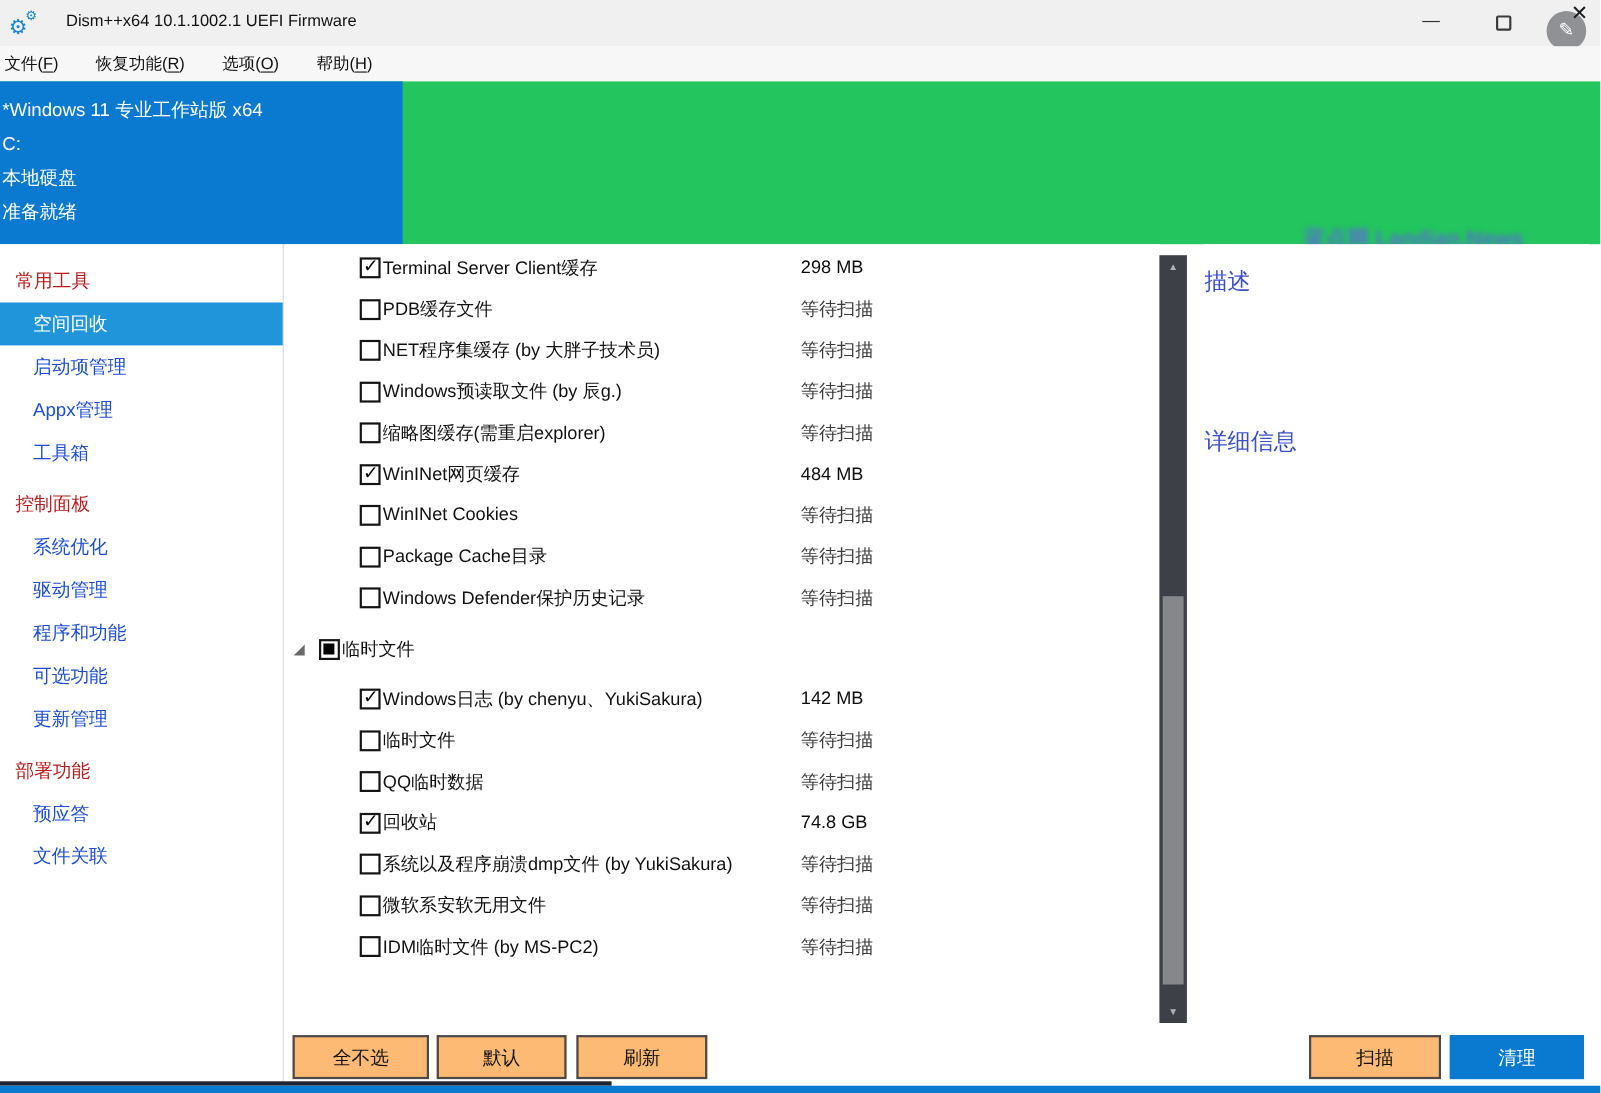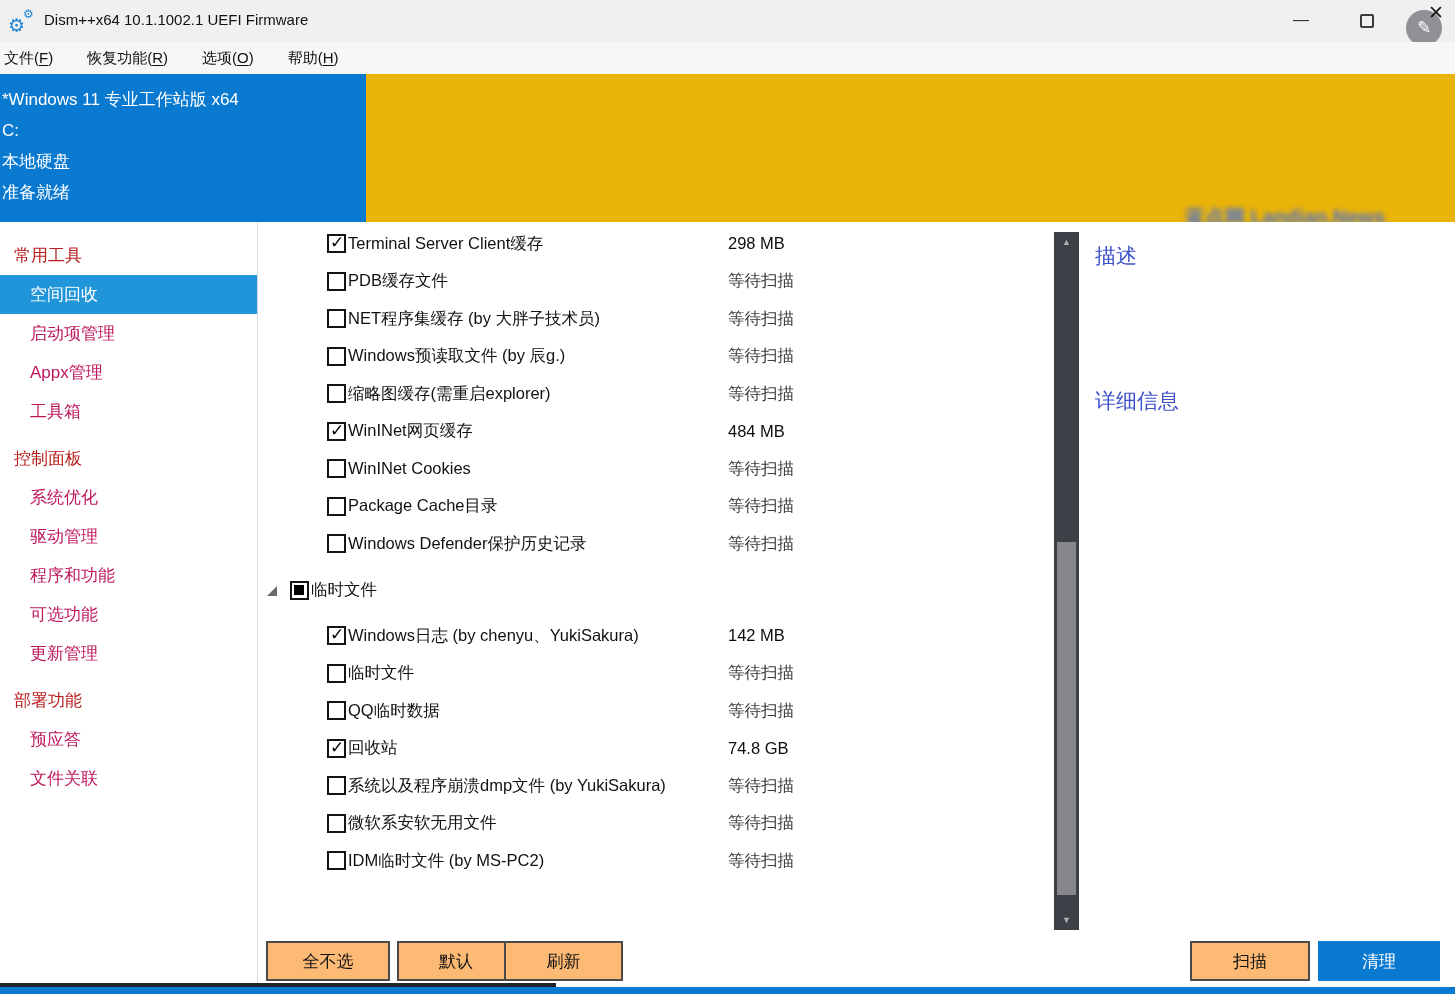--- a/index.html
+++ b/index.html
@@ -5,45 +5,45 @@
   * { margin:0; padding:0; box-sizing:border-box; }
   html,body { width:1455px; height:994px; }
   body { font-family:"Liberation Sans","DejaVu Sans",sans-serif; background:#fff; overflow:hidden; }
   #root { position:relative; width:1455px; height:994px; background:#fff; }
 
   
   .titlebar { position:absolute; left:0; top:0; width:1455px; height:42px; background:#f0f0f0; }
   .app-icon { position:absolute; left:8px; top:8px; width:30px; height:28px; }
   .gear-big { position:absolute; left:0; top:8px; font-size:19px; color:#1b86d8; line-height:1; }
   .gear-small { position:absolute; left:15px; top:0; font-size:12px; color:#1b86d8; line-height:1; }
-  .win-title { position:absolute; left:44px; top:11px; font-size:15px; color:#111; }
+  .win-title { position:absolute; left:60px; top:11px; font-size:15px; color:#111; }
   .btn-min { position:absolute; left:1278px; top:0; width:46px; height:42px; text-align:center; line-height:40px; font-size:16px; color:#333; cursor:default; }
   .btn-max { position:absolute; left:1344px; top:0; width:46px; height:42px; }
   .btn-max .box { position:absolute; left:16px; top:14px; width:14px; height:14px; border:2px solid #3c3c3c; border-radius:2px; }
   .overlay-circle { position:absolute; left:1406px; top:10px; width:36px; height:36px; border-radius:50%; background:#8f9194; }
   .overlay-circle .pen { position:absolute; left:0; top:0; width:36px; height:36px; text-align:center; line-height:36px; color:#fff; font-size:17px; }
   .overlay-circle .x { position:absolute; left:22px; top:-9px; color:#1b1b1b; font-size:19px; font-weight:bold; }
 
   
   .menubar { position:absolute; left:0; top:42px; width:1455px; height:32px; background:#f7f7f7; display:flex; align-items:center; }
   .menu-item { font-size:15px; color:#111; padding:4px 10px; margin-right:14px; cursor:default; }
   .menu-item:first-child { margin-left:0; padding-left:4px;text-align:center; }
   .menu-item u { text-underline-offset:2px; }
 
   
-  .header { position:absolute; left:0; top:74px; width:1455px; height:148px; background:#eab308; }
+  .header { position:absolute; left:0; top:74px; width:1455px; height:148px; background:#22c55e; }
   .drive-tab { position:absolute; left:0; top:0; width:366px; height:148px; background:#0a79d0; color:#fff; padding:10px 0 0 2px; }
   .drive-tab .line { font-size:17px; line-height:31px; white-space:nowrap; }
   .watermark { position:absolute; left:1185px; top:130px; width:250px; font-size:20px; font-weight:bold; color:#5575c8; filter:blur(2.6px); white-space:nowrap; }
 
   
   .sidebar { position:absolute; left:0; top:222px; width:258px; height:763px; background:#fff; border-right:1px solid #d9d9d9; padding-top:13px; }
   .side-header { height:40px; display:flex; align-items:center; padding-left:14px; font-size:17px; color:#b91c1c; margin-top:7px; }
   .side-header:first-child { margin-top:0; }
-  .side-item { height:39px; display:flex; align-items:center; padding-left:30px; font-size:17px; color:#be185d; cursor:default; }
+  .side-item { height:39px; display:flex; align-items:center; padding-left:30px; font-size:17px; color:#1d4ed8; cursor:default; }
   .side-item.selected { background:#2095da; color:#fff; }
 
   
   .list { position:absolute; left:259px; top:222px; width:795px; height:712px; background:#fff; padding-top:3px; }
   .row { position:relative; height:37.5px; display:flex; align-items:center; }
   .row.group { margin-top:9px; margin-bottom:8px; }
   .expander { width:0; height:0; border-left:10px solid transparent; border-bottom:10px solid #6a6a6a; position:absolute; left:8px; top:14px; cursor:default; }
   .cbx { width:19px; height:19px; border:2.5px solid #141414; background:#fff; position:relative; flex:0 0 auto; cursor:default; }
   .row.item .cbx { margin-left:68px; }
   .row.group .cbx { margin-left:31px; }
@@ -67,21 +67,21 @@
   .rpanel { position:absolute; left:1095px; top:222px; width:350px; height:712px; background:#fff; }
   .rp-label { font-size:21px; color:#3a50c8; }
   .rp-desc { position:absolute; left:0; top:20px; }
   .rp-detail { position:absolute; left:0; top:165px; }
 
   
   .fbtn { position:absolute; top:941px; height:40px; background:#fdba74; border:2px solid #4a4a4a; font-family:inherit; font-size:17px; color:#111; cursor:default; }
   .fbtn.primary { background:#0a79d0; border:2px solid #0a79d0; color:#fff; }
   #btn-select-none { left:266px; width:124px; }
   #btn-default { left:397px; width:118px; }
-  #btn-refresh { left:504px; width:119px; }
+  #btn-refresh { left:524px; width:119px; }
   #btn-scan { left:1190px; width:120px; }
   #btn-clean { left:1318px; width:122px; }
 
   
   .bottom-darkline { position:absolute; left:0; top:983px; width:556px; height:4px; background:#20262e; }
   .bottom-strip { position:absolute; left:0; top:987px; width:1455px; height:7px; background:#0a79d0; }
 </style>
 </head>
 <body>
 

